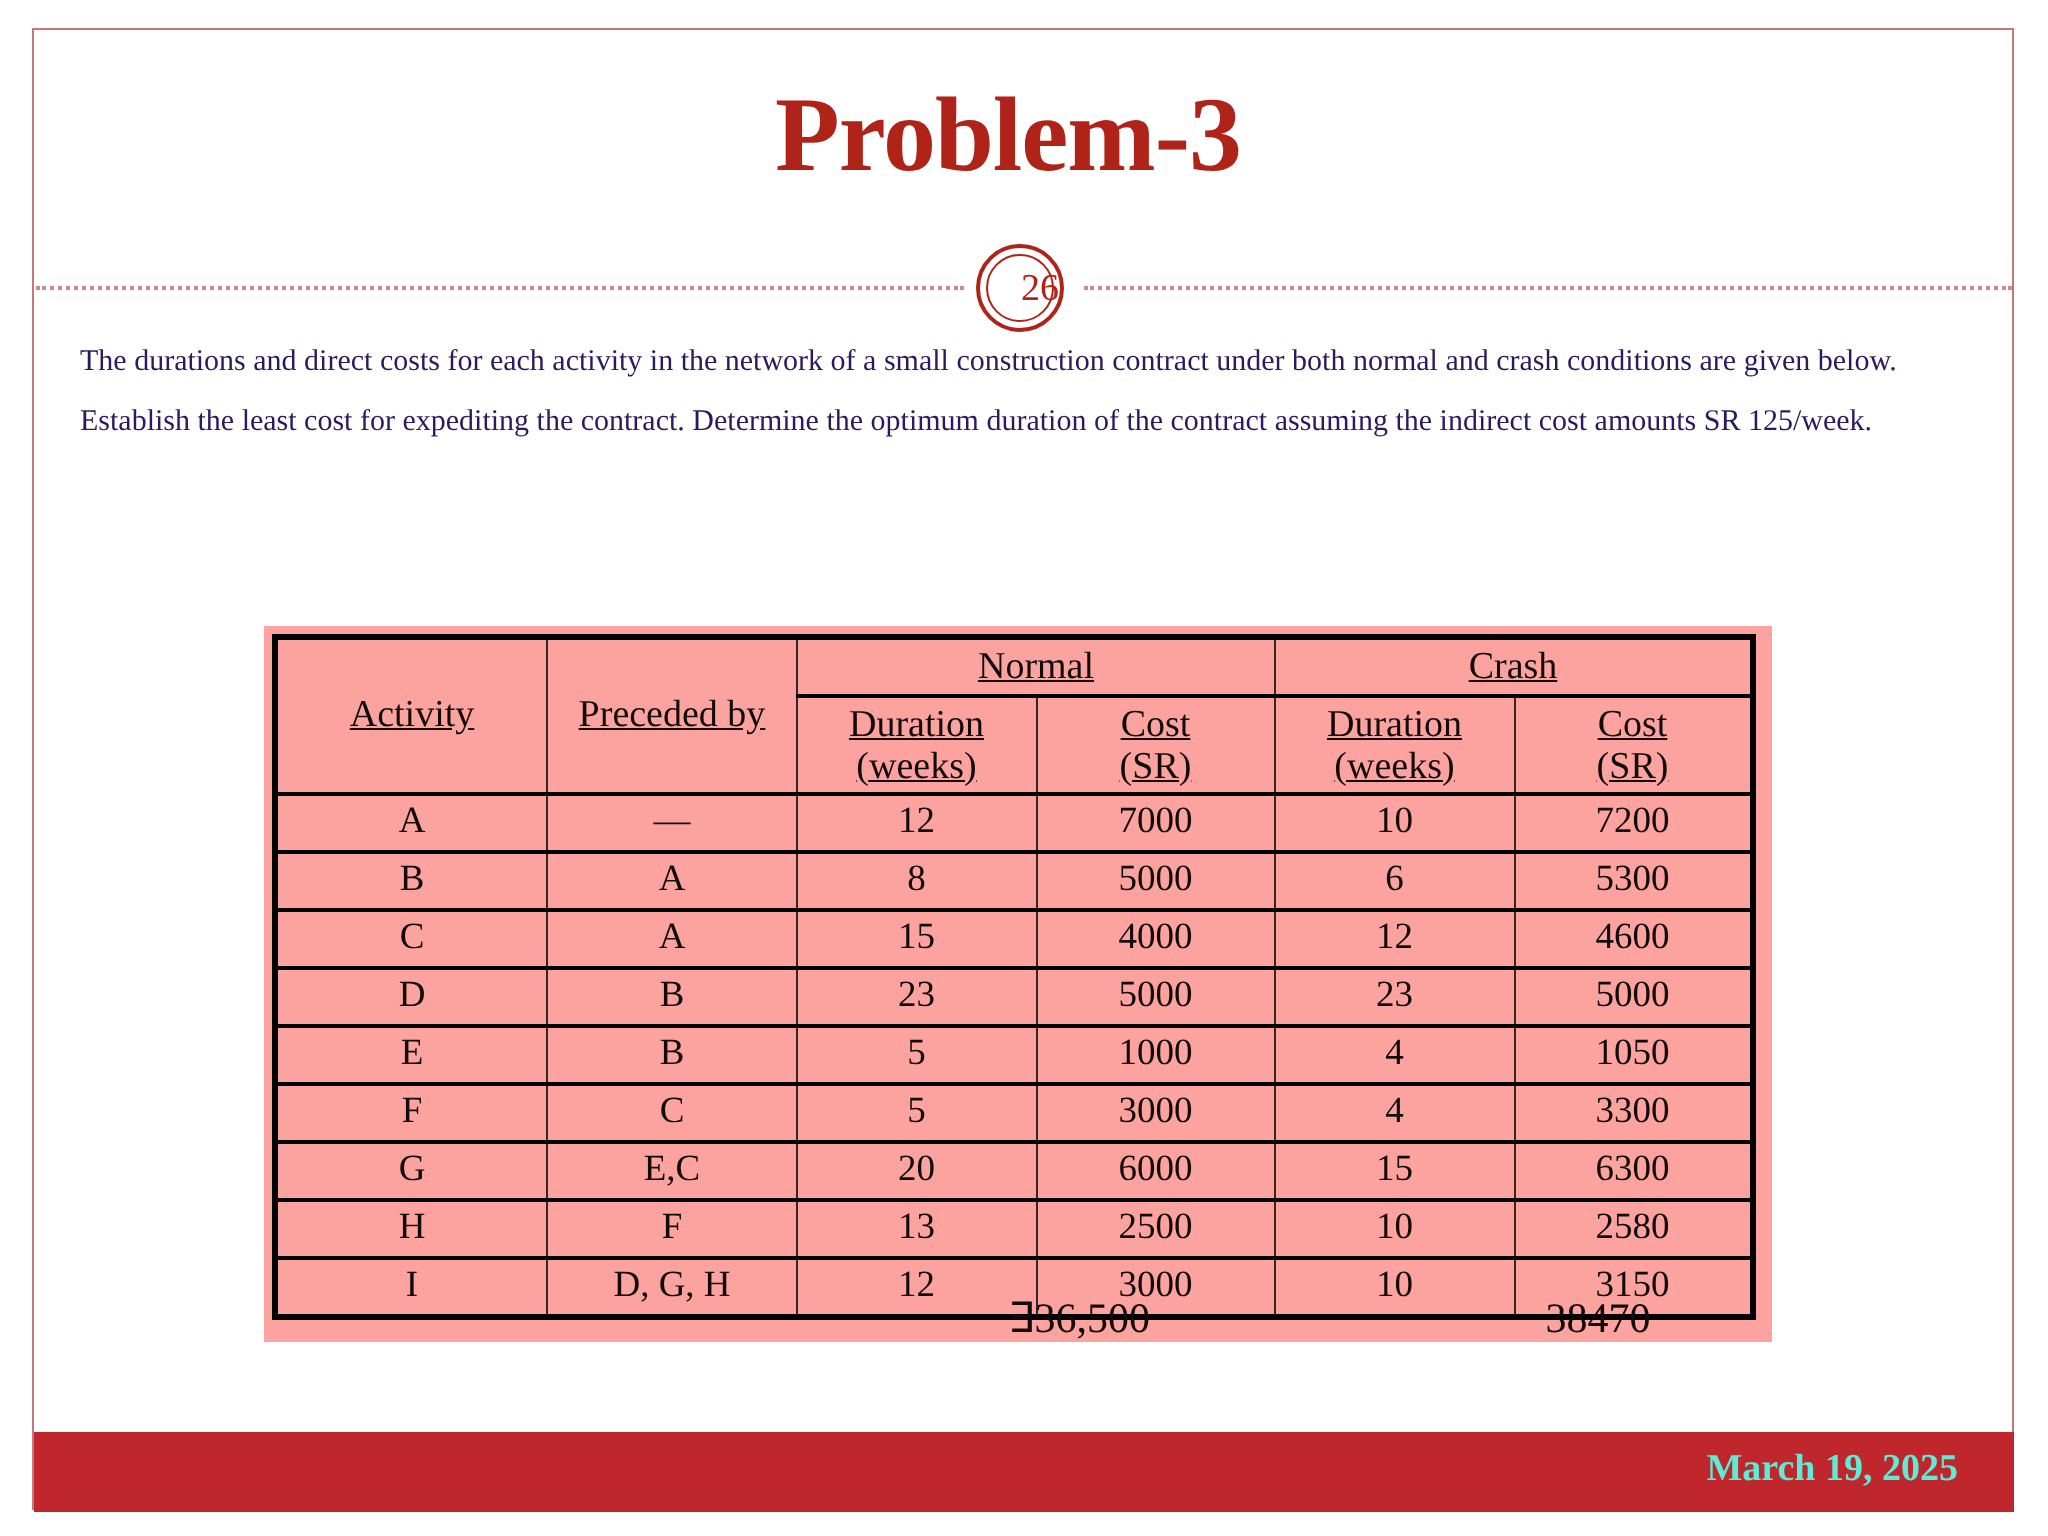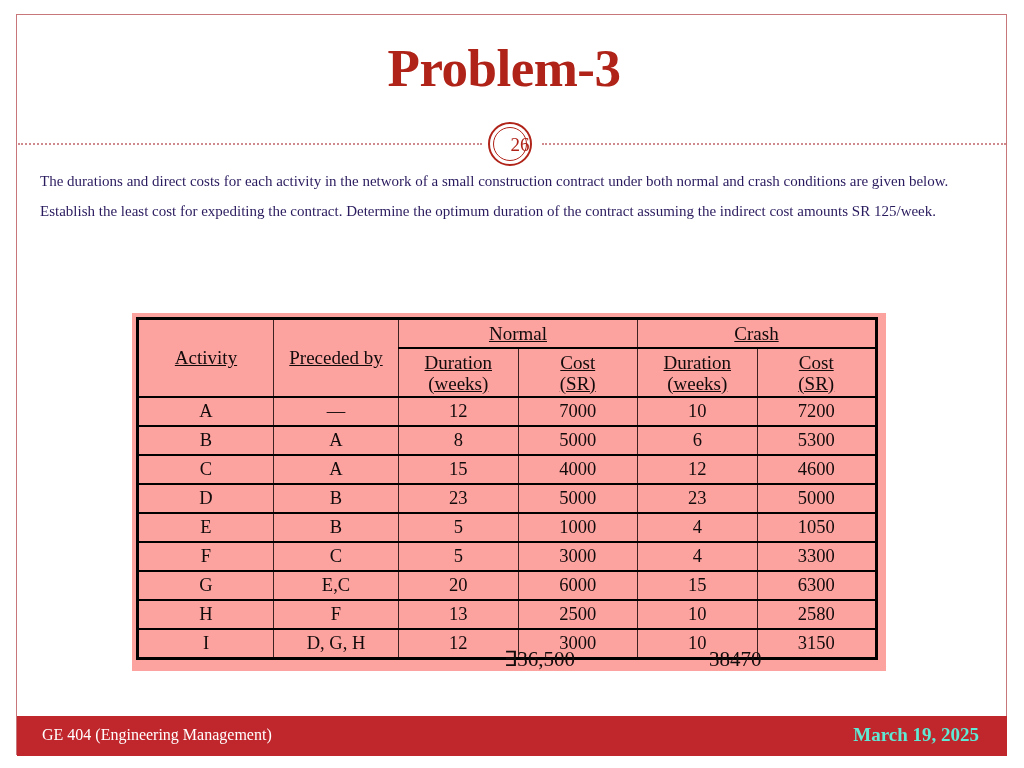--- a/index.html
+++ b/index.html
@@ -152,20 +152,21 @@
   }
   #total-normal {
     position: absolute;
     left: 368px;
     width: 180px;
   }
   #total-crash {
     position: absolute;
     left: 573px;
     width: 180px;
+    text-align: center;
   }
 
   
   #footer-bar {
     position: absolute;
     left: 17px;
     top: 716px;
     width: 990px;
     height: 40px;
     background: #c0272d;
@@ -309,15 +310,14 @@
   </table>
 
   <div id="totals-row">
     <div id="total-normal">∃36,500</div>
     <div id="total-crash">38470</div>
   </div>
 
 </div>
 
 <div id="footer-bar">
-  <div id="footer-left">GE 404 (Engineering Management)</div>
   <div id="footer-right">March 19, 2025</div>
 </div>
 
 </body></html>

